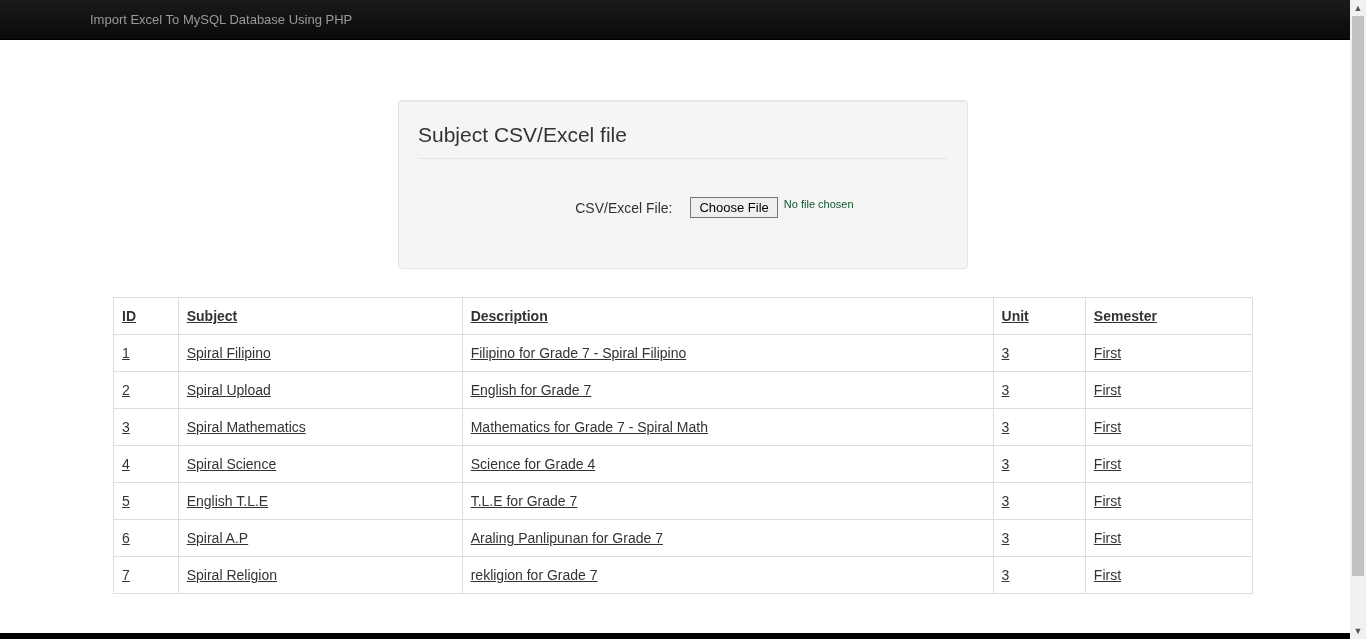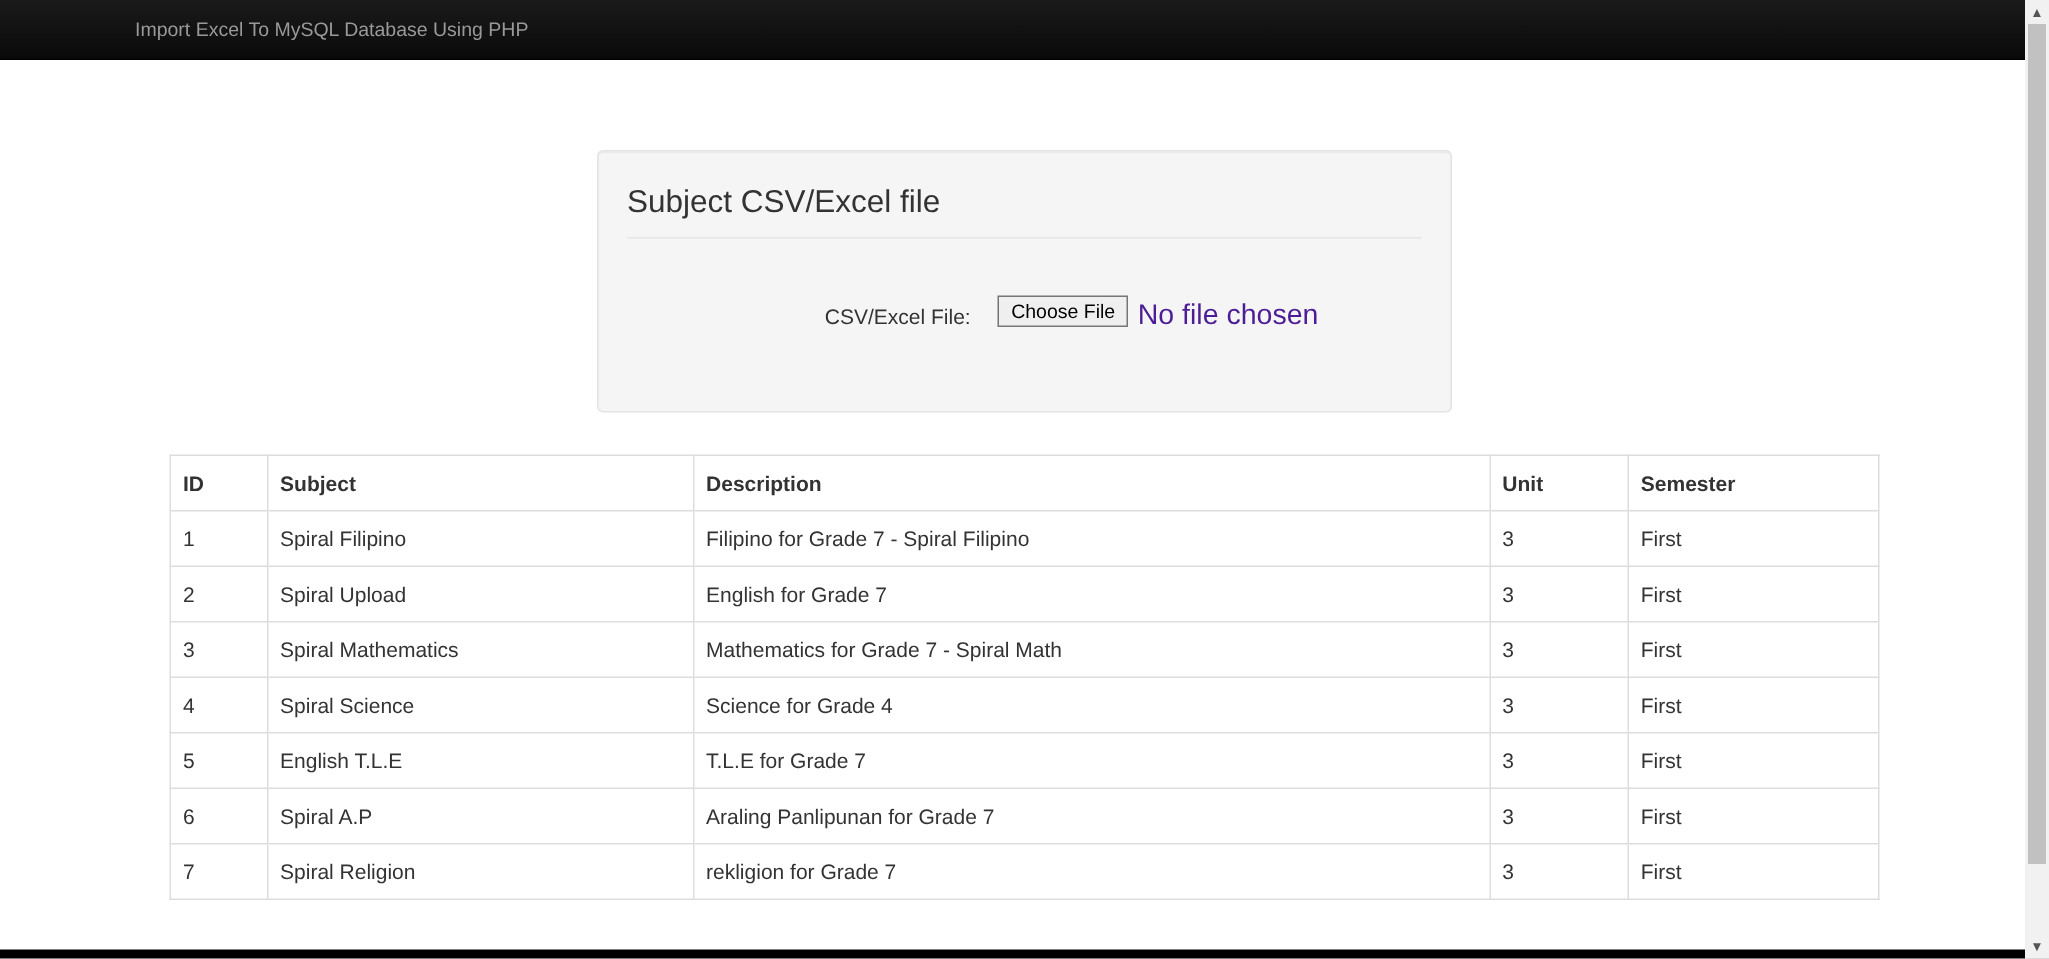--- a/index.html
+++ b/index.html
@@ -76,22 +76,22 @@
     }
     .choose-file-btn {
       font-family: Arial, sans-serif;
       font-size: 13px;
       background: #efefef;
       border: 1px solid #767676;
       padding: 2px 8px;
       cursor: pointer;
     }
     .file-status {
-      font-size: 19px;
-      color: #4c1d95;
+      font-size: 11px;
+      color: #14532d;
     }
     .btn-row {
       display: flex;
       justify-content: flex-start;
       padding-left: 200px;
       margin-top: 18px;
       margin-bottom: 10px;
     }
     .btn-primary {
       color: #fff;
@@ -101,20 +101,21 @@
       padding: 6px 14px;
       font-size: 14px;
       border-radius: 4px;
       cursor: pointer;
     }
     .table {
       width: 100%;
       border-collapse: collapse;
       margin-top: 28px;
       border: 1px solid #ddd;
+      text-decoration: underline;
     }
     .table th, .table td {
       padding: 8px;
       line-height: 1.42857143;
       vertical-align: top;
       border: 1px solid #ddd;
       text-align: left;
     }
     .table th {
       font-weight: bold;

